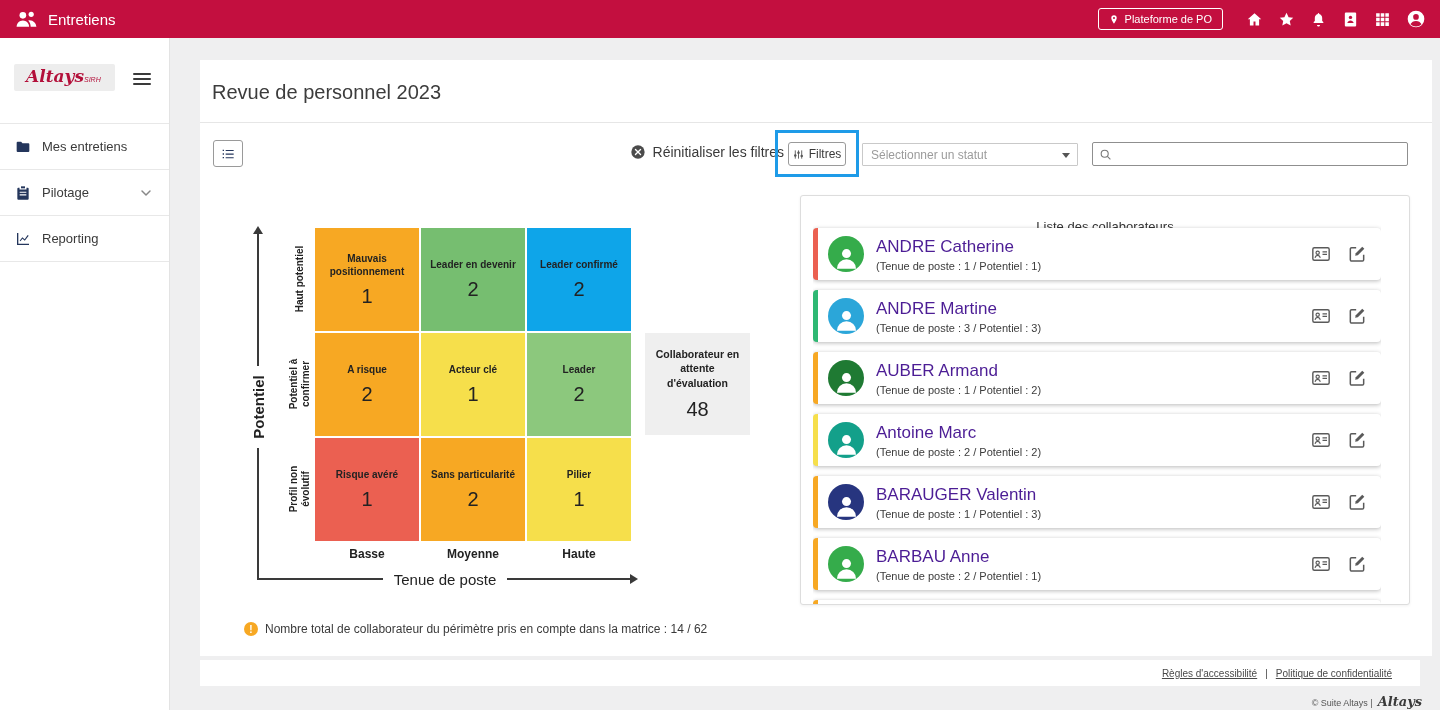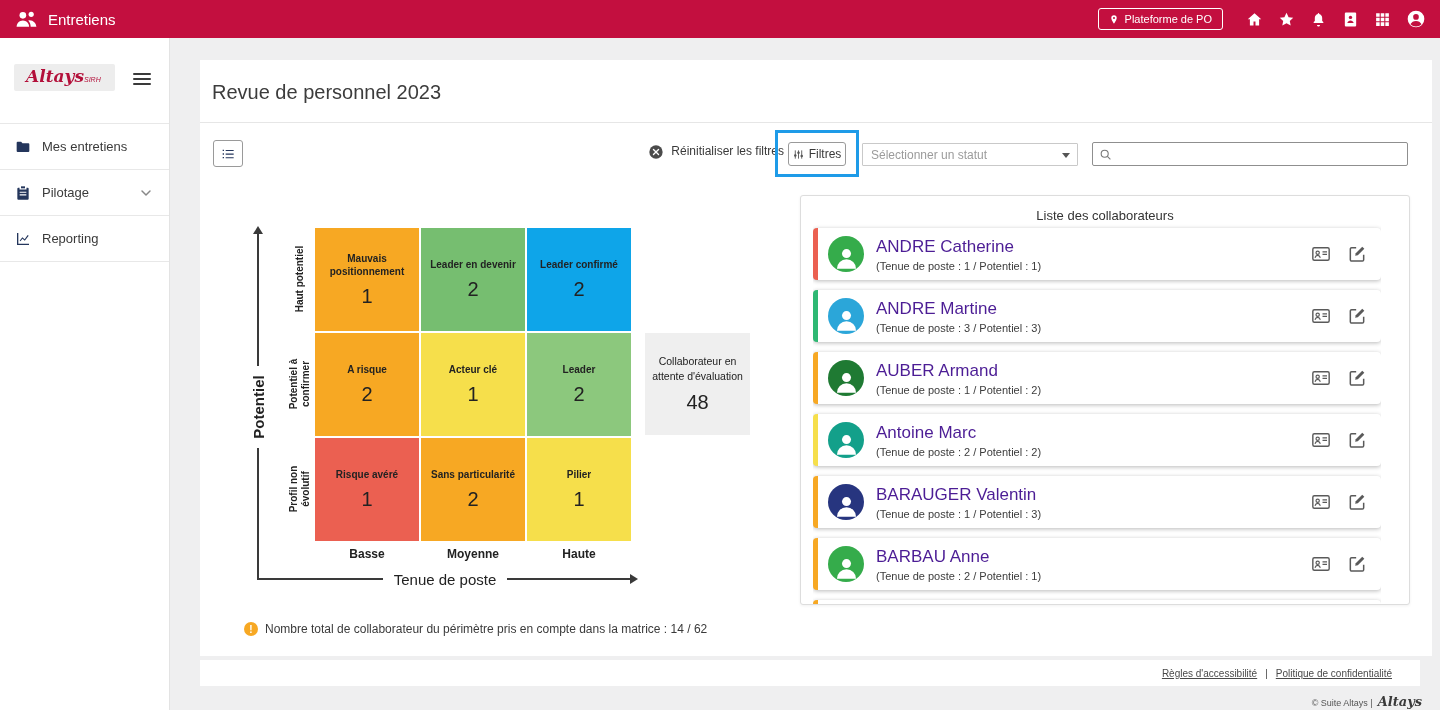--- a/index.html
+++ b/index.html
@@ -37,21 +37,21 @@
 
   
   .content-card{position:absolute;left:200px;top:60px;width:1232px;height:596px;background:#fff}
   .page-title{position:absolute;left:12px;top:21px;font-size:20px;font-weight:500;color:#3c3c3c}
   .title-divider{position:absolute;left:0;top:62px;width:100%;height:1px;background:#e6e6e6}
 
   
   .list-btn{position:absolute;left:13px;top:80px;width:30px;height:27px;border:1px solid #9a9a9a;border-radius:3px;
     background:#fff;display:flex;align-items:center;justify-content:center;cursor:pointer}
   .list-btn svg{width:16px;height:16px;fill:#24365c}
-  .reset-group{position:absolute;right:648px;top:84px;display:flex;align-items:flex-start;gap:7px;font-size:12px;color:#3a3a3a;cursor:pointer;white-space:nowrap}
+  .reset-group{position:absolute;right:648px;top:84px;display:flex;align-items:center;gap:7px;font-size:14px;color:#3a3a3a;cursor:pointer;white-space:nowrap}
   .reset-group svg{width:16px;height:16px}
   .filters-btn{position:absolute;left:588px;top:82px;width:58px;height:24px;border:1px solid #9a9a9a;border-radius:3px;
     background:#fff;display:flex;align-items:center;justify-content:center;gap:5px;font-size:12px;color:#3a3a3a;font-family:inherit;cursor:pointer}
   .filters-btn svg{width:11px;height:11px;fill:#555;color:#555}
   .focus-highlight{position:absolute;left:575px;top:70px;width:84px;height:47px;border:3px solid #1E9BE8;pointer-events:none;z-index:10}
   .status-select{position:absolute;left:662px;top:83px;width:216px;height:23px;border:1px solid #c9c9c9;border-radius:1px;background:#fff;
     display:flex;align-items:center;padding:0 22px 0 8px;font-size:12px;color:#9b9b9b;cursor:pointer}
   .select-caret{position:absolute;right:7px;top:9px;width:0;height:0;border-left:4px solid transparent;border-right:4px solid transparent;border-top:5px solid #555}
   .search-box{position:absolute;left:892px;top:82px;width:316px;height:24px;border:1px solid #8f8f8f;border-radius:2px;background:#fff;
     display:flex;align-items:center;padding:0 6px;gap:6px}
@@ -68,30 +68,30 @@
   .col-label{position:absolute;top:487px;width:104px;text-align:center;font-size:12px;font-weight:bold;color:#222}
   .axis-v{position:absolute;left:57px;top:174px;width:2px;height:345px;background:#3a3a3a}
   .axis-v-arrow{position:absolute;left:53px;top:166px;width:0;height:0;border-left:5px solid transparent;border-right:5px solid transparent;border-bottom:8px solid #3a3a3a}
   .axis-h{position:absolute;left:57px;top:518px;height:2px;width:374px;background:#3a3a3a}
   .axis-h-arrow{position:absolute;left:430px;top:514px;width:0;height:0;border-top:5px solid transparent;border-bottom:5px solid transparent;border-left:8px solid #3a3a3a}
   .y-axis-label{position:absolute;left:17px;top:336px;width:82px;height:22px;transform:rotate(-90deg);background:#fff;
     display:flex;align-items:center;justify-content:center;font-size:15px;font-weight:bold;color:#222}
   .x-axis-label{position:absolute;left:183px;top:509px;width:124px;background:#fff;text-align:center;font-size:15px;font-weight:normal;color:#222;padding:2px 0}
   .pending-box{position:absolute;left:445px;top:273px;width:105px;height:102px;background:#efefef;
     display:flex;flex-direction:column;align-items:center;justify-content:center;gap:8px;text-align:center}
-  .pending-label{font-size:10.5px;font-weight:normal;color:#222;padding:0 7px;line-height:1.35}
+  .pending-label{font-size:10.5px;font-weight:bold;color:#222;padding:0 7px;line-height:1.35}
   .pending-count{font-size:20px;color:#222}
   .matrix-note{position:absolute;left:44px;top:562px;display:flex;align-items:center;gap:7px;font-size:12px;color:#3a3a3a}
   .note-icon{width:14px;height:14px;border-radius:50%;background:#F7A823;color:#fff;font-size:10px;font-weight:bold;
     display:flex;align-items:center;justify-content:center;flex:0 0 auto}
 
   
   .collab-panel{position:absolute;left:600px;top:135px;width:610px;height:410px;border:1px solid #ddd;border-radius:3px;
     background:#fff;overflow:hidden;box-shadow:0 1px 3px rgba(0,0,0,.06)}
-  .collab-title{text-align:center;margin-top:12px;font-size:13px;color:#333}
+  .collab-title{text-align:center;margin-top:23px;font-size:13px;color:#333}
   .collab-list{position:absolute;left:12px;right:28px;top:22px;bottom:0;overflow:hidden}
   .collab-card{position:relative;height:52px;margin-top:10px;background:#fff;border-left:5px solid #ccc;border-radius:4px;
     box-shadow:0 1px 4px rgba(0,0,0,.28);display:flex;align-items:center;padding:0 14px 0 10px;gap:12px;cursor:pointer}
   .avatar{width:36px;height:36px;border-radius:50%;display:flex;align-items:center;justify-content:center;flex:0 0 auto;overflow:hidden}
   .avatar svg{width:27px;height:27px;margin-top:6px}
   .collab-text{display:flex;flex-direction:column;gap:3px}
   .collab-name{font-size:17px;font-weight:normal;color:#4c1d95}
   .collab-sub{font-size:11px;color:#3c3c3c}
   .collab-actions{margin-left:auto;display:flex;align-items:center;gap:16px}
   .action-icon{width:20px;height:20px;cursor:pointer;color:#5a5a5a}

